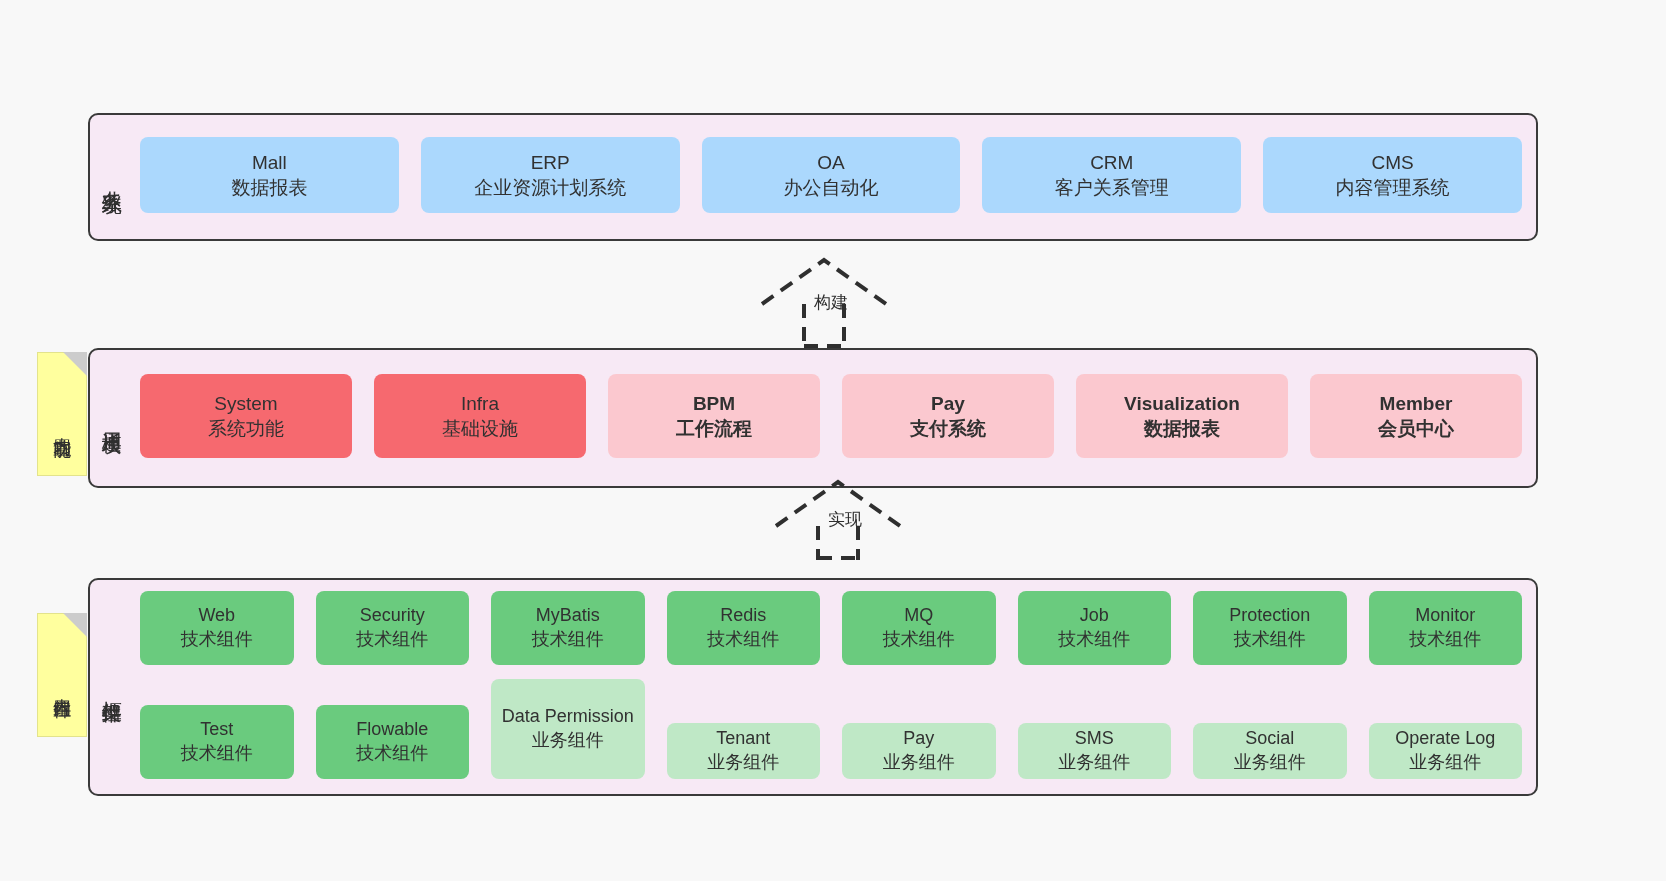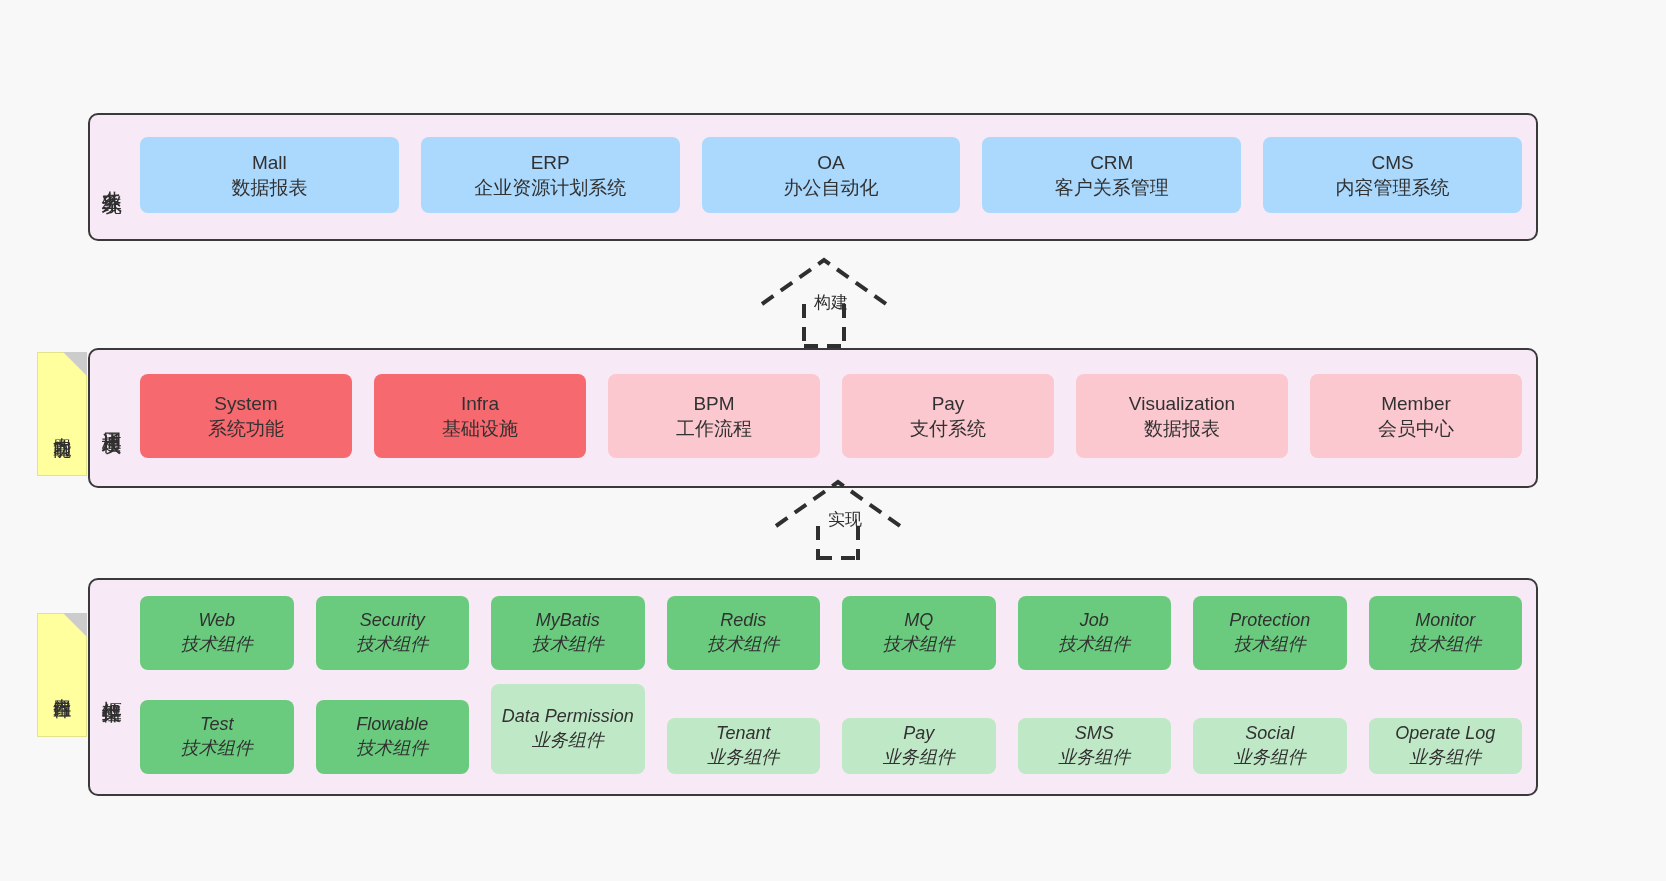--- a/index.html
+++ b/index.html
@@ -75,45 +75,45 @@
     line-height: 1.32;
     color: #313131;
     padding: 6px 6px;
     user-select: none;
   }
   .box .en { display: block; }
   .box .cn { display: block; }
 
   .box.blue  { background: #abd8fd; height: 76px; }
   .box.red   { background: #f6696f; height: 84px; }
-  .box.pink  { background: #fbc8cf; height: 84px; }
+  .box.pink  { background: #fbc8cf; height: 84px; font-weight: bold; }
   .box.green { background: #6acb7e; height: 74px; }
   .box.mint  { background: #bfe8c6; height: 56px; }
-  .box.mint.tall { height: 90px; }
+  .box.mint.tall { height: 100px; }
 
   
   #layer-business {
     left: 88px;  top: 113px;
     width: 1450px; height: 128px;
   }
   #layer-business .layer-body { padding-left: 6px; }
 
   
   #layer-common {
     left: 88px;  top: 348px;
     width: 1450px; height: 140px;
   }
   #layer-common .layer-body { padding-left: 6px; }
 
   
   #layer-framework {
     left: 88px;  top: 578px;
     width: 1450px; height: 218px;
   }
-  #layer-framework .layer-body { padding-left: 6px; gap: 14px; font-style: italic; }
+  #layer-framework .layer-body { padding-left: 6px; gap: 14px; }
   #layer-framework .box { font-size: 18px; }
 
   
   .sticky {
     position: absolute;
     width: 50px;
     background: #ffff9e;
     border: 1px solid #e3e38c;
     box-sizing: border-box;
     display: flex;

